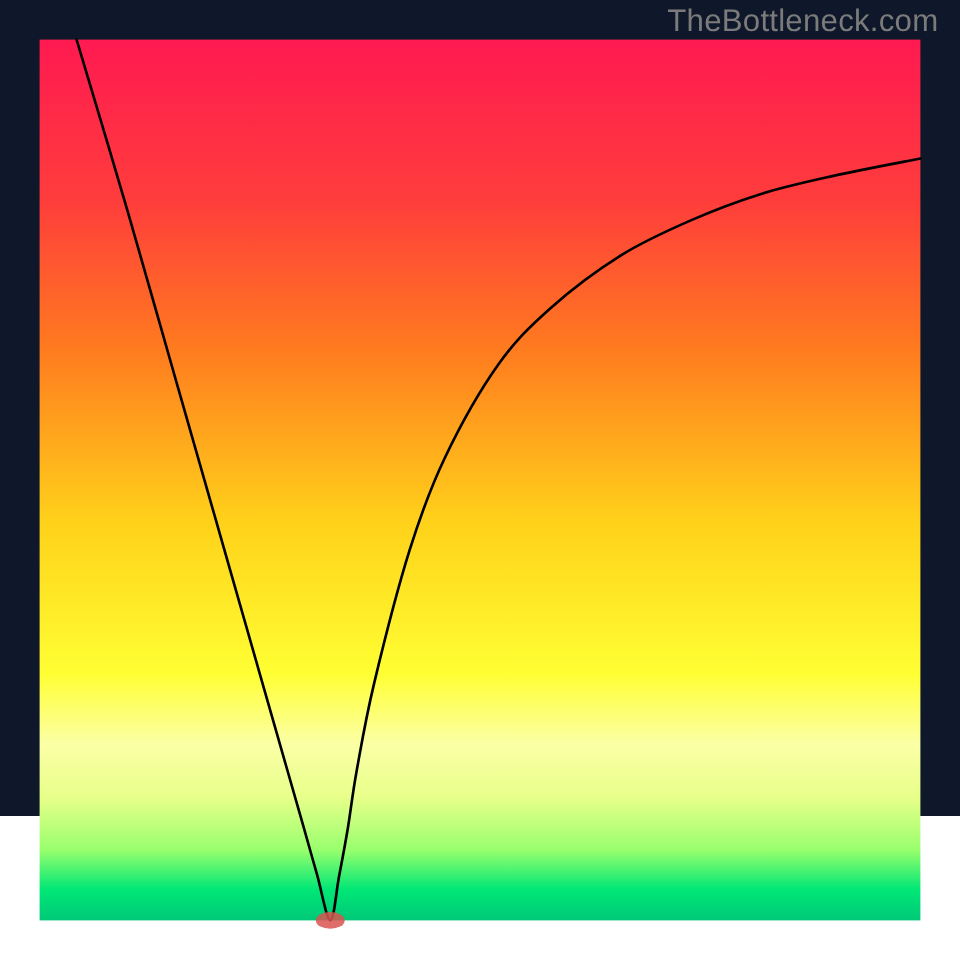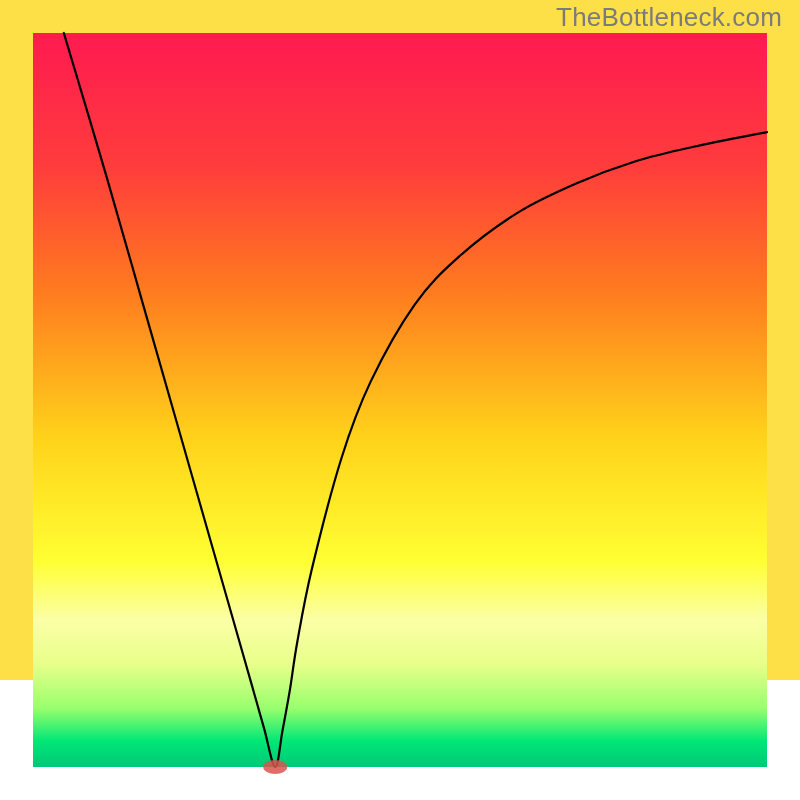--- a/index.html
+++ b/index.html
@@ -7,21 +7,21 @@
     padding: 0;
     width: 800px;
     height: 800px;
     overflow: hidden;
     background: #fff;
   }
   .container {
     position: relative;
     width: 800px;
     height: 680px;
-    background: #fde047;
+    background: #0f172a;
   }
   .watermark {
     position: absolute;
     top: 2px;
     right: 18px;
     font-family: Arial, Helvetica, sans-serif;
     font-size: 26px;
     font-weight: 500;
     color: #7b7b7b;
     z-index: 10;

